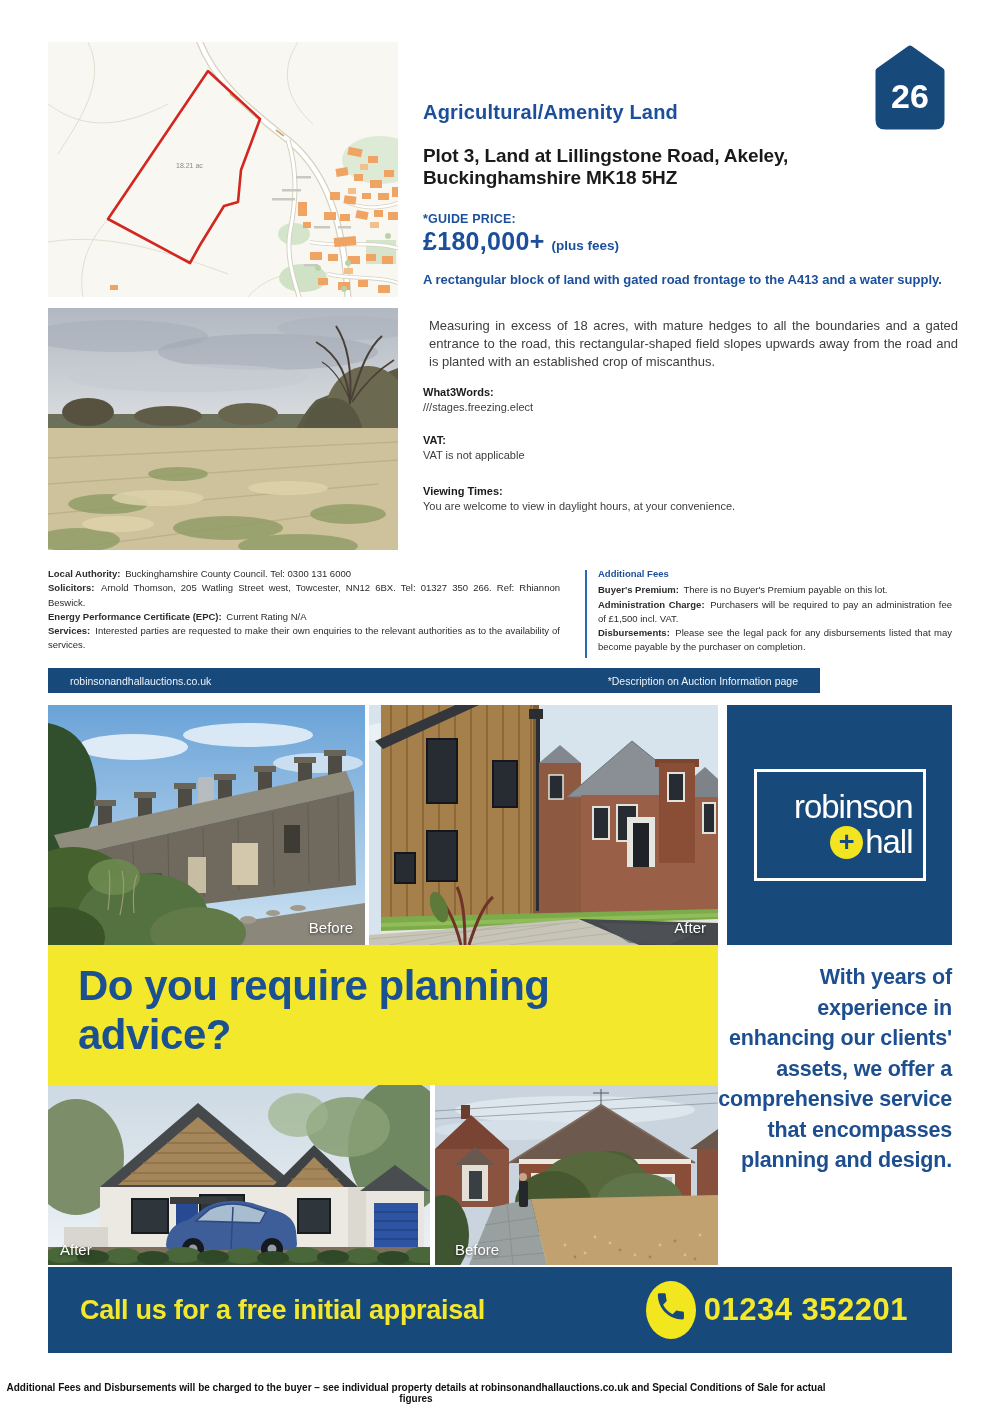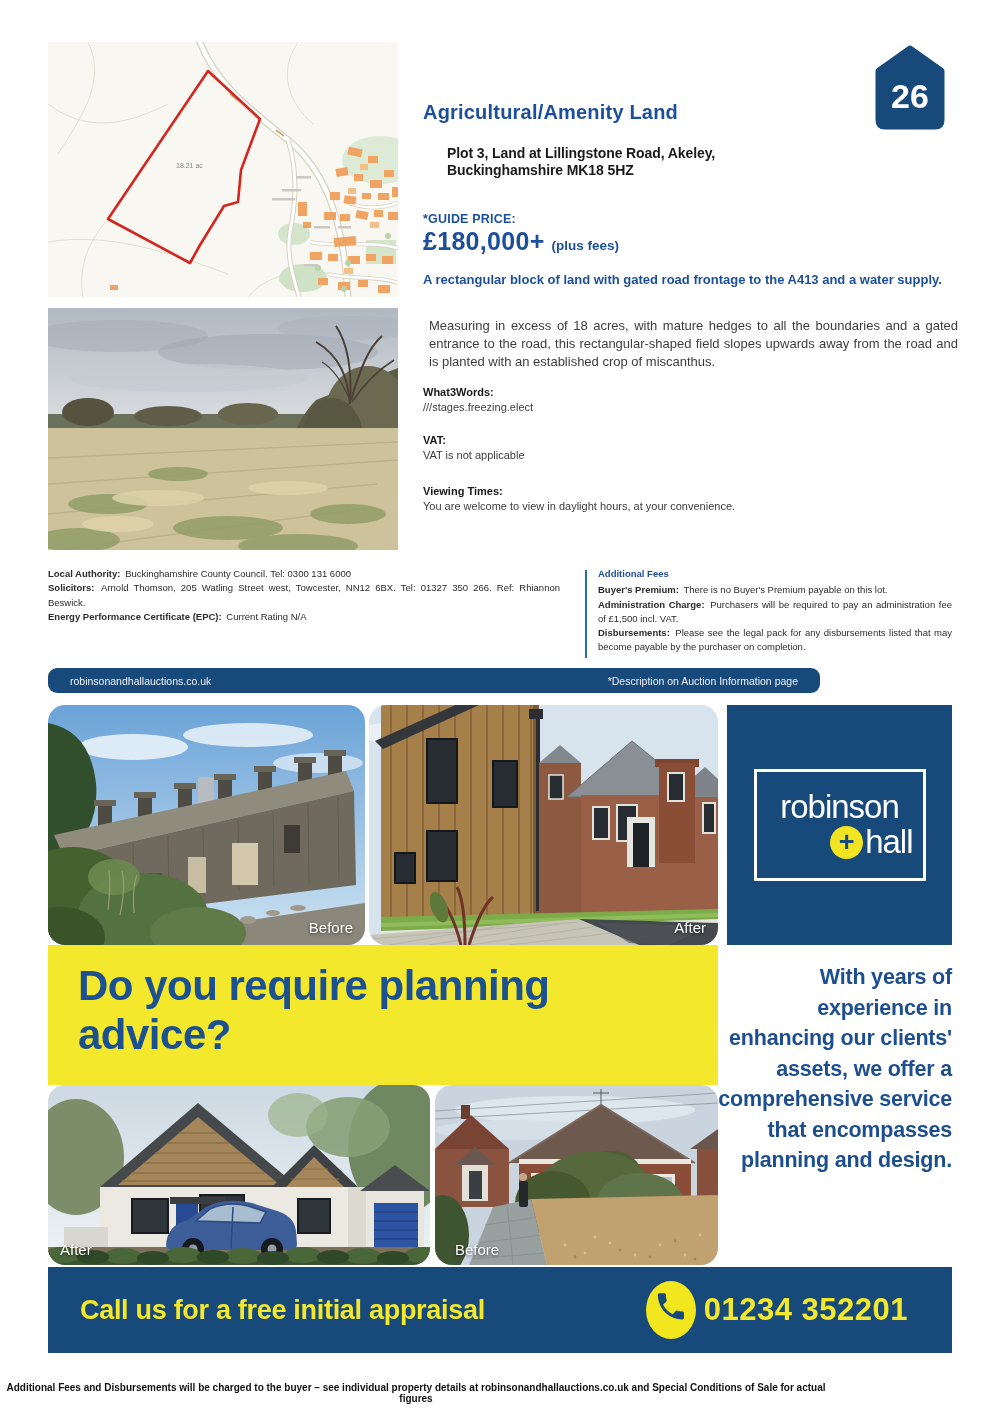--- a/index.html
+++ b/index.html
@@ -2,21 +2,21 @@
 <html><head>
 <meta charset="utf-8">
 <style>
   * { margin:0; padding:0; box-sizing:border-box; }
   body { background:#ffffff; font-family:"Liberation Sans", sans-serif; }
   .page { position:relative; width:1000px; height:1414px; background:#fff; overflow:hidden; margin:0 auto; }
   .abs { position:absolute; }
 
   
   .category { left:423px; top:101px; width:529px; font-size:20px; font-weight:bold; color:#1c4f9b; letter-spacing:.2px; }
-  .title { left:423px; top:145px; width:540px; font-size:14px; font-weight:bold; color:#1a1a1a; line-height:1.18; letter-spacing:-.1px;margin-left:24px; }
+  .title { left:423px; top:145px; width:540px; font-size:19px; font-weight:bold; color:#1a1a1a; line-height:1.18; letter-spacing:-.1px; }
   .gp-label { left:423px; top:212px; font-size:12.5px; font-weight:bold; color:#1c4f9b; letter-spacing:.2px; }
   .gp-row { left:423px; top:227px; color:#1c4f9b; }
   .gp-price { font-size:25px; font-weight:bold; letter-spacing:.3px; }
   .gp-suffix { font-size:13.5px; font-weight:bold; margin-left:7px; }
   .summary { left:423px; top:271px; width:529px; font-size:13px; font-weight:bold; color:#1c4f9b; line-height:1.42; text-align:justify; }
   .desc { left:423px; top:317px; width:529px; font-size:13px; color:#3d3d3d; line-height:1.38; text-align:justify;margin-left:6px; }
   .kv { left:423px; width:529px; font-size:11px; line-height:1.33; color:#3d3d3d; }
   .kv .kv-label { font-weight:bold; color:#1a1a1a; }
   .kv-w3w { top:385px; } .kv-vat { top:433px; } .kv-view { top:484px; }
 
@@ -30,35 +30,35 @@
 
   
   .details { left:48px; top:567px; width:512px; font-size:9.5px; line-height:1.5; color:#2b2b2b; text-align:justify; }
   .details .line b { margin-right:2px; }
   .fees { left:598px; top:567px; width:354px; font-size:9.5px; line-height:1.5; color:#2b2b2b; text-align:justify; }
   .fees-heading { color:#1c4f9b; font-weight:bold; margin-bottom:2px; text-align:left; }
   .fees .line b { margin-right:2px; }
   .v-divider { left:585px; top:570px; width:2px; height:88px; background:#2a6ab2; }
 
   
-  .info-bar { left:48px; top:668px; width:772px; height:25px; background:#17497b; display:flex; align-items:center; justify-content:space-between; padding:0 22px;border-radius:9px; }
+  .info-bar { left:48px; top:668px; width:772px; height:25px; background:#17497b; display:flex; align-items:center; justify-content:space-between; padding:0 22px; }
   .info-bar span { color:#eef2f7; font-size:10.5px; }
 
   
-  .photo { overflow:hidden;border-radius:17px; }
+  .photo { overflow:hidden; }
   .photo-1 { left:48px; top:705px; width:317px; height:240px; }
   .photo-2 { left:369px; top:705px; width:349px; height:240px; }
   .photo-3 { left:48px; top:1085px; width:382px; height:180px; }
   .photo-4 { left:435px; top:1085px; width:283px; height:180px; }
   .photo-label { position:absolute; color:#fff; font-size:15px; text-shadow:0 1px 3px rgba(0,0,0,.6); }
   .pl-br { right:12px; bottom:9px; } .pl-bl { left:12px; bottom:7px; } .pl-bl2 { left:20px; bottom:7px; }
 
   .logo-block { left:727px; top:705px; width:225px; height:240px; background:#17497b; display:flex; align-items:center; justify-content:center; }
   .logo-box { width:172px; height:112px; border:3px solid #fff; display:flex; flex-direction:column; justify-content:center; padding:0 10px; }
-  .logo-line1 { color:#fff; font-size:33px; text-align:center; letter-spacing:-1px; line-height:1.05; }
+  .logo-line1 { color:#fff; font-size:33px; text-align:right; letter-spacing:-1px; line-height:1.05; }
   .logo-line2 { display:flex; justify-content:flex-end; align-items:center; line-height:1.05; }
   .logo-plus { width:33px; height:33px; border-radius:50%; background:#f2e420; color:#17497b; font-size:27px; font-weight:bold; display:inline-flex; align-items:center; justify-content:center; margin-right:2px; }
   .logo-hall { color:#fff; font-size:33px; letter-spacing:-1px; }
 
   .banner { left:48px; top:945px; width:670px; height:140px; background:#f3e82b; }
   .banner-text { position:absolute; left:30px; top:16px; width:610px; color:#1b5191; font-size:42px; font-weight:bold; line-height:1.17; letter-spacing:-.5px; }
 
   .advert-copy { left:710px; top:962px; width:242px; text-align:right; color:#1d4e8f; font-size:21.5px; font-weight:bold; line-height:1.42; letter-spacing:-.2px; }
 
   .call-bar { left:48px; top:1267px; width:904px; height:86px; background:#17497b; display:flex; align-items:center; padding:0 44px 0 32px; }
@@ -243,20 +243,21 @@
         <ellipse cx="240" cy="180" rx="40" ry="7"></ellipse>
         <ellipse cx="70" cy="216" rx="36" ry="8"></ellipse>
       </g>
     </svg>
   </div>
 
   <div class="abs details">
     <div class="line"><b>Local Authority:</b> <span>Buckinghamshire County Council. Tel: 0300 131 6000</span></div>
     <div class="line"><b>Solicitors:</b> <span>Arnold Thomson, 205 Watling Street west, Towcester, NN12 6BX. Tel: 01327 350 266. Ref: Rhiannon Beswick.</span></div>
     <div class="line"><b>Energy Performance Certificate (EPC):</b> <span>Current Rating N/A</span></div>
+    <div class="line"><b>Services:</b> <span>Interested parties are requested to make their own enquiries to the relevant authorities as to the availability of services.</span></div>
   </div>
 
   <div class="abs v-divider"></div>
 
   <div class="abs fees">
     <div class="fees-heading">Additional Fees</div>
     <div class="line"><b>Buyer's Premium:</b> <span>There is no Buyer's Premium payable on this lot.</span></div>
     <div class="line"><b>Administration Charge:</b> <span>Purchasers will be required to pay an administration fee of £1,500 incl. VAT.</span></div>
     <div class="line"><b>Disbursements:</b> <span>Please see the legal pack for any disbursements listed that may become payable by the purchaser on completion.</span></div>
   </div>

